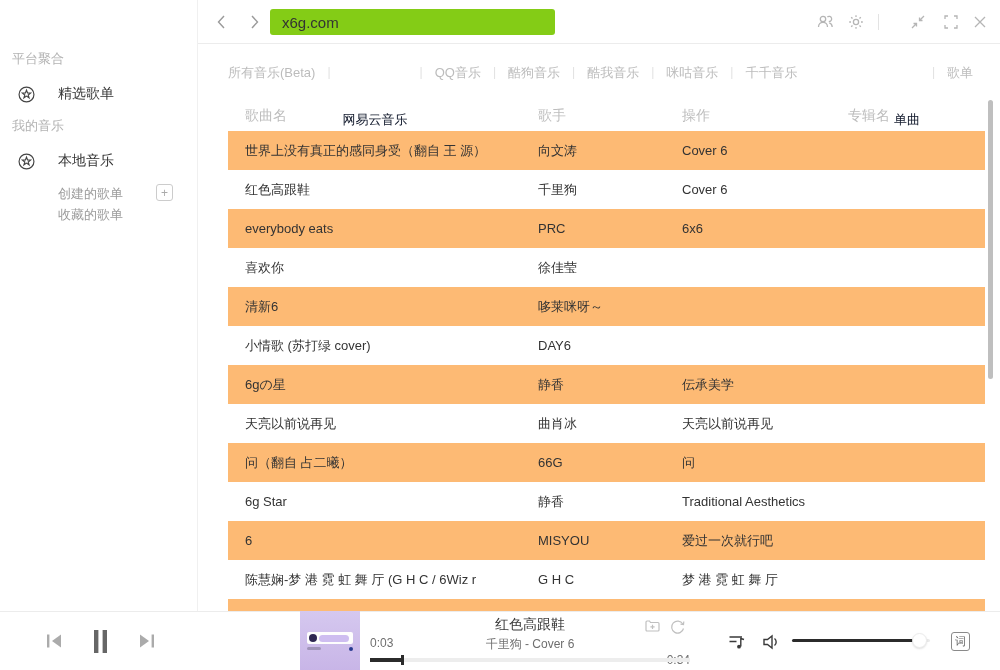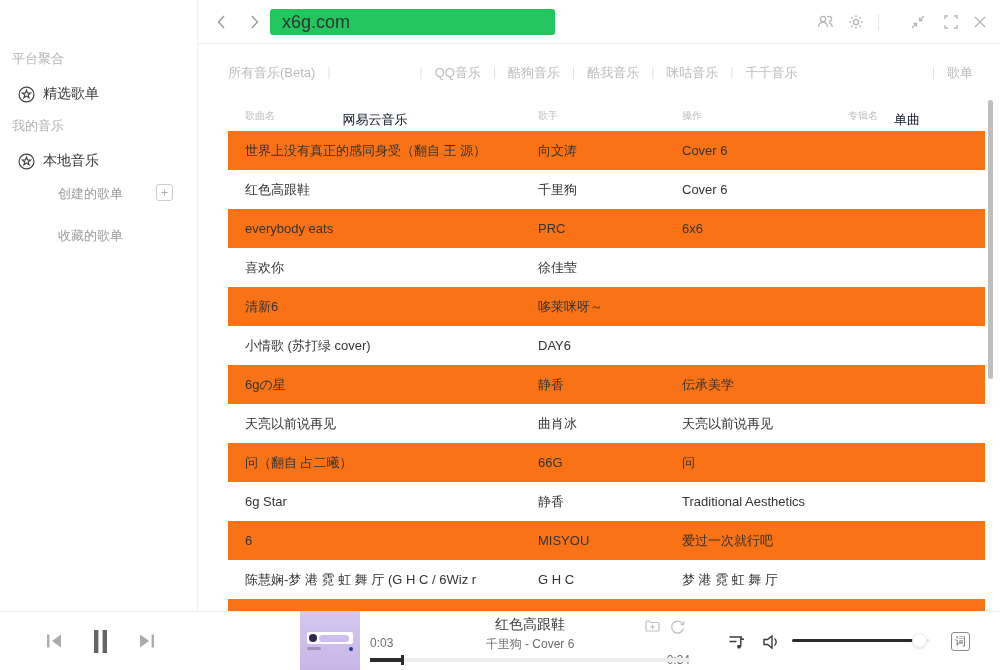--- a/index.html
+++ b/index.html
@@ -4,57 +4,57 @@
 <style>
   * { margin:0; padding:0; box-sizing:border-box; }
   html,body { width:1000px; height:670px; background:#fff; overflow:hidden;
     font-family:"Liberation Sans","DejaVu Sans",sans-serif; }
   .app { position:relative; width:1000px; height:670px; background:#fff; }
 
   
   .sidebar { position:absolute; left:0; top:0; width:198px; height:611px;
     background:#fff; border-right:1px solid #f0f0f0; }
   .sb-section { position:absolute; left:12px; font-size:13px; color:#b3b3b3; }
-  .sb-item { position:absolute; left:18px; display:flex; align-items:center; gap:8px;
+  .sb-item { position:absolute; left:18px; display:flex; align-items:center; gap:23px;
     font-size:14px; color:#333; cursor:pointer; }
   .sb-item svg { display:block; }
   .sb-sub { position:absolute; left:18px; font-size:13px; color:#9b9b9b; cursor:pointer;margin-left:40px; }
   .plus-btn { position:absolute; left:156px; top:184px; width:17px; height:17px;
     border:1px solid #ccc; border-radius:3px; color:#aaa; font-size:12px;
     display:flex; align-items:center; justify-content:center; cursor:pointer; background:#fff; }
 
   
   .topbar { position:absolute; left:198px; top:0; width:802px; height:44px;
     border-bottom:1px solid #ececec; background:#fff; }
   .nav-arrow { position:absolute; top:12px; width:20px; height:20px; color:#9a9a9a; cursor:pointer; }
   .nav-back { left:14px; } .nav-fwd { left:46px; }
   .addr { position:absolute; left:72px; top:9px; width:285px; height:26px;
-    background:#22c55e; border:none; border-radius:3px; padding:0 12px;
-    font-size:18px; color:#333; font-family:inherit; outline:none; }
+    background:#84cc16; border:none; border-radius:3px; padding:0 12px;
+    font-size:15px; color:#333; font-family:inherit; outline:none; }
   .top-ic { position:absolute; top:12px; width:20px; height:20px; color:#b5b5b5; cursor:pointer; }
   .t-users { left:617px; } .t-gear { left:648px; }
   .t-div { position:absolute; left:680px; top:14px; width:1px; height:16px; background:#e3e3e3; }
   .t-shrink { left:710px; } .t-full { left:743px; } .t-close { left:772px; }
 
   
   .tabsrow { position:absolute; left:228px; top:58px; width:757px; height:34px;
     display:flex; justify-content:space-between; align-items:flex-start;gap:7px; }
   .tabgroup { display:flex; align-items:flex-start; }
   .tab { font-size:13px; color:#bcbcbc; padding:6px 0 7px; margin:0 12px; cursor:pointer;
     border-bottom:2px solid transparent; white-space:nowrap; }
   .tab:first-child { margin-left:0; }
   .tab.active { color:#0f172a; border-bottom-color:#2f2f2f;margin-top:47px; }
   .tabsep { color:#e2e2e2; font-size:12px; padding-top:7px; }
 
   
   .table { position:absolute; left:228px; top:100px; width:757px; height:511px; overflow:hidden; }
   .thead { display:flex; height:31px; align-items:center; }
-  .th { font-size:10px; color:#bdbdbd; padding-left:17px; }
+  .th { font-size:14px; color:#bdbdbd; padding-left:17px; }
   .tr { display:flex; height:39px; align-items:center; }
-  .tr.stripe { background:#f97316; }
+  .tr.stripe { background:#fdba74; }
   .td { font-size:13px; color:#333; padding-left:17px; white-space:nowrap;
     overflow:hidden; text-overflow:clip; }
   .c-name { width:293px; } .c-artist { width:144px; } .c-album { width:154px; } .c-op { flex:1; }
   .scrollthumb { position:absolute; left:988px; top:100px; width:5px; height:279px;
     background:#bfbfbf; border-radius:3px; cursor:pointer; }
 
   
   .player { position:absolute; left:0; top:611px; width:1000px; height:59px;
     background:#fff; border-top:1px solid #ececec; }
   .pbtn { position:absolute; cursor:pointer; }
@@ -122,21 +122,21 @@
           <path d="M8 3.9 L9 6.6 L11.8 6.7 L9.6 8.4 L10.4 11.1 L8 9.5 L5.6 11.1 L6.4 8.4 L4.2 6.7 L7 6.6 Z"></path>
         </svg>
       </span>
       <span>本地音乐</span>
     </div>
 
     <div class="sb-sub" style="top:185px">创建的歌单</div>
     <div class="plus-btn">
       <span>+</span>
     </div>
-    <div class="sb-sub" style="top:227px">收藏的歌单</div>
+    <div class="sb-sub" style="top:206px">收藏的歌单</div>
   </aside>
 
   <header class="topbar">
     <span class="nav-arrow nav-back">
       <svg width="20" height="20" viewBox="0 0 20 20" fill="none" stroke="currentColor" stroke-width="1.4">
         <path d="M12 4 L6.5 10 L12 16"></path>
         </svg>
     </span>
     <span class="nav-arrow nav-fwd">
       <svg width="20" height="20" viewBox="0 0 20 20" fill="none" stroke="currentColor" stroke-width="1.4">

